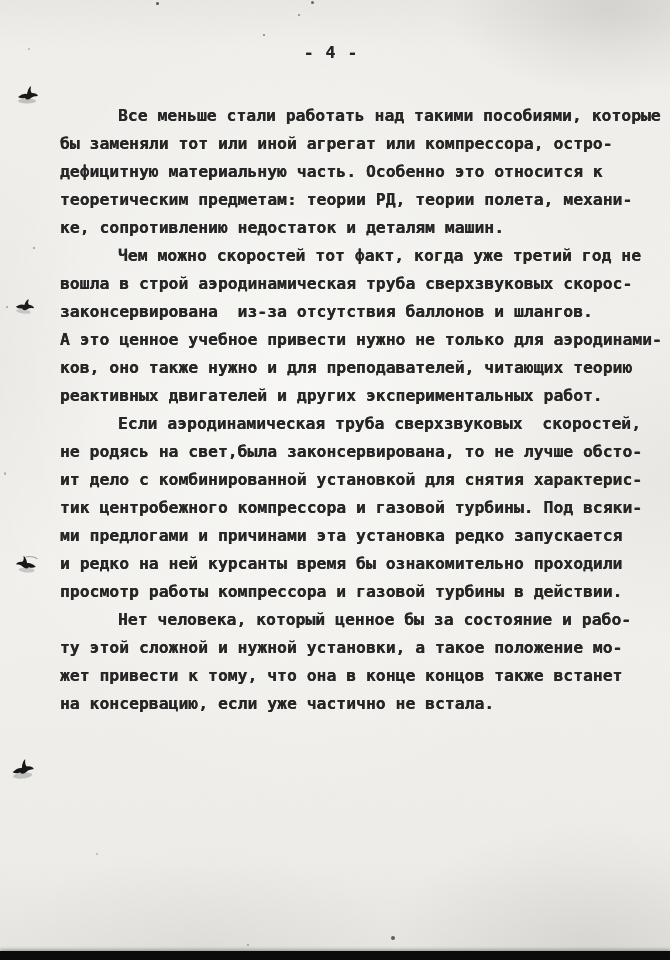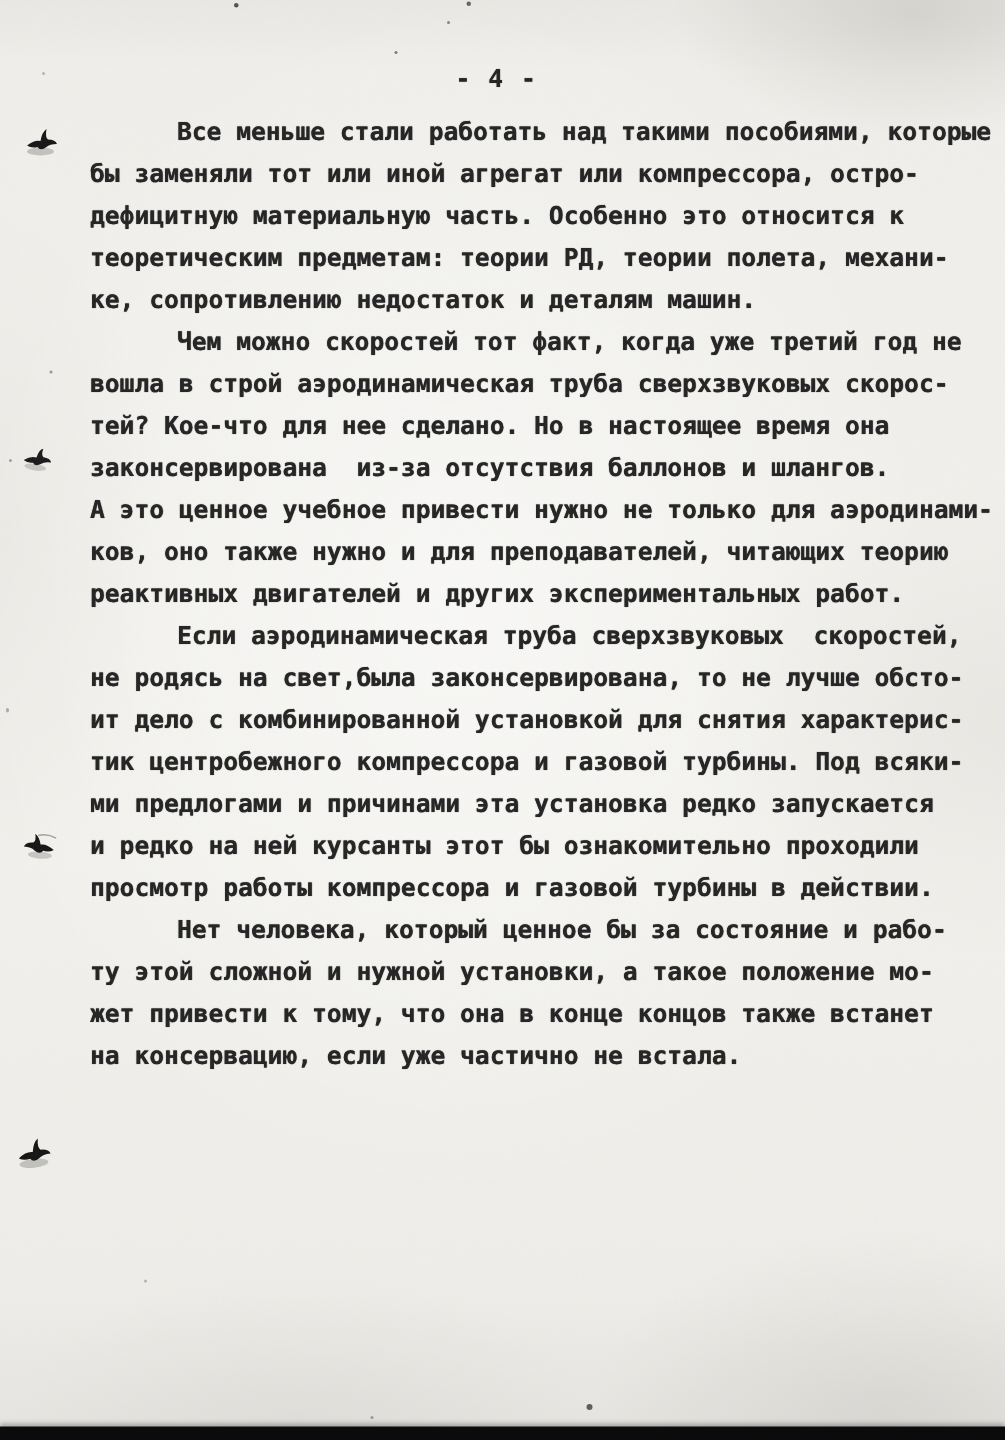--- a/index.html
+++ b/index.html
@@ -37,21 +37,21 @@
     text-align: center;
     font-size: 16.5px;
     letter-spacing: 1px;
     white-space: pre;
     text-shadow: 0 0 0.6px rgba(25,25,25,0.75);
   }
 
   .text-block {
     position: absolute;
     left: 60px;
-    top: 74px;
+    top: 102px;
     width: 606px;
   }
 
   .line {
     white-space: pre;
     height: 28px;
     line-height: 28px;
     font-size: 16.4px;
     letter-spacing: 0;
     text-shadow: 0 0 0.6px rgba(25,25,25,0.8), 0.3px 0.4px 0 rgba(40,40,40,0.35);
@@ -88,34 +88,33 @@
       <div class="line indent">Все меньше стали работать над такими пособиями, которые</div>
       <div class="line">бы заменяли тот или иной агрегат или компрессора, остро-</div>
       <div class="line">дефицитную материальную часть. Особенно это относится к</div>
       <div class="line">теоретическим предметам: теории РД, теории полета, механи-</div>
       <div class="line">ке, сопротивлению недостаток и деталям машин.</div>
     </div>
 
     <div>
       <div class="line indent">Чем можно скоростей тот факт, когда уже третий год не</div>
       <div class="line">вошла в строй аэродинамическая труба сверхзвуковых скорос-</div>
-      <div class="line">тей? Кое-что для нее сделано. Но в настоящее время она</div>
       <div class="line">законсервирована  из-за отсутствия баллонов и шлангов.</div>
       <div class="line">А это ценное учебное привести нужно не только для аэродинами-</div>
       <div class="line">ков, оно также нужно и для преподавателей, читающих теорию</div>
       <div class="line">реактивных двигателей и других экспериментальных работ.</div>
     </div>
 
     <div>
       <div class="line indent">Если аэродинамическая труба сверхзвуковых  скоростей,</div>
       <div class="line">не родясь на свет,была законсервирована, то не лучше обсто-</div>
       <div class="line">ит дело с комбинированной установкой для снятия характерис-</div>
       <div class="line">тик центробежного компрессора и газовой турбины. Под всяки-</div>
       <div class="line">ми предлогами и причинами эта установка редко запускается</div>
-      <div class="line">и редко на ней курсанты этот бы ознакомительно проходили</div>
+      <div class="line">и редко на ней курсанты время бы ознакомительно проходили</div>
       <div class="line">просмотр работы компрессора и газовой турбины в действии.</div>
     </div>
 
     <div>
       <div class="line indent">Нет человека, который ценное бы за состояние и рабо-</div>
       <div class="line">ту этой сложной и нужной установки, а такое положение мо-</div>
       <div class="line">жет привести к тому, что она в конце концов также встанет</div>
       <div class="line">на консервацию, если уже частично не встала.</div>
     </div>
 

